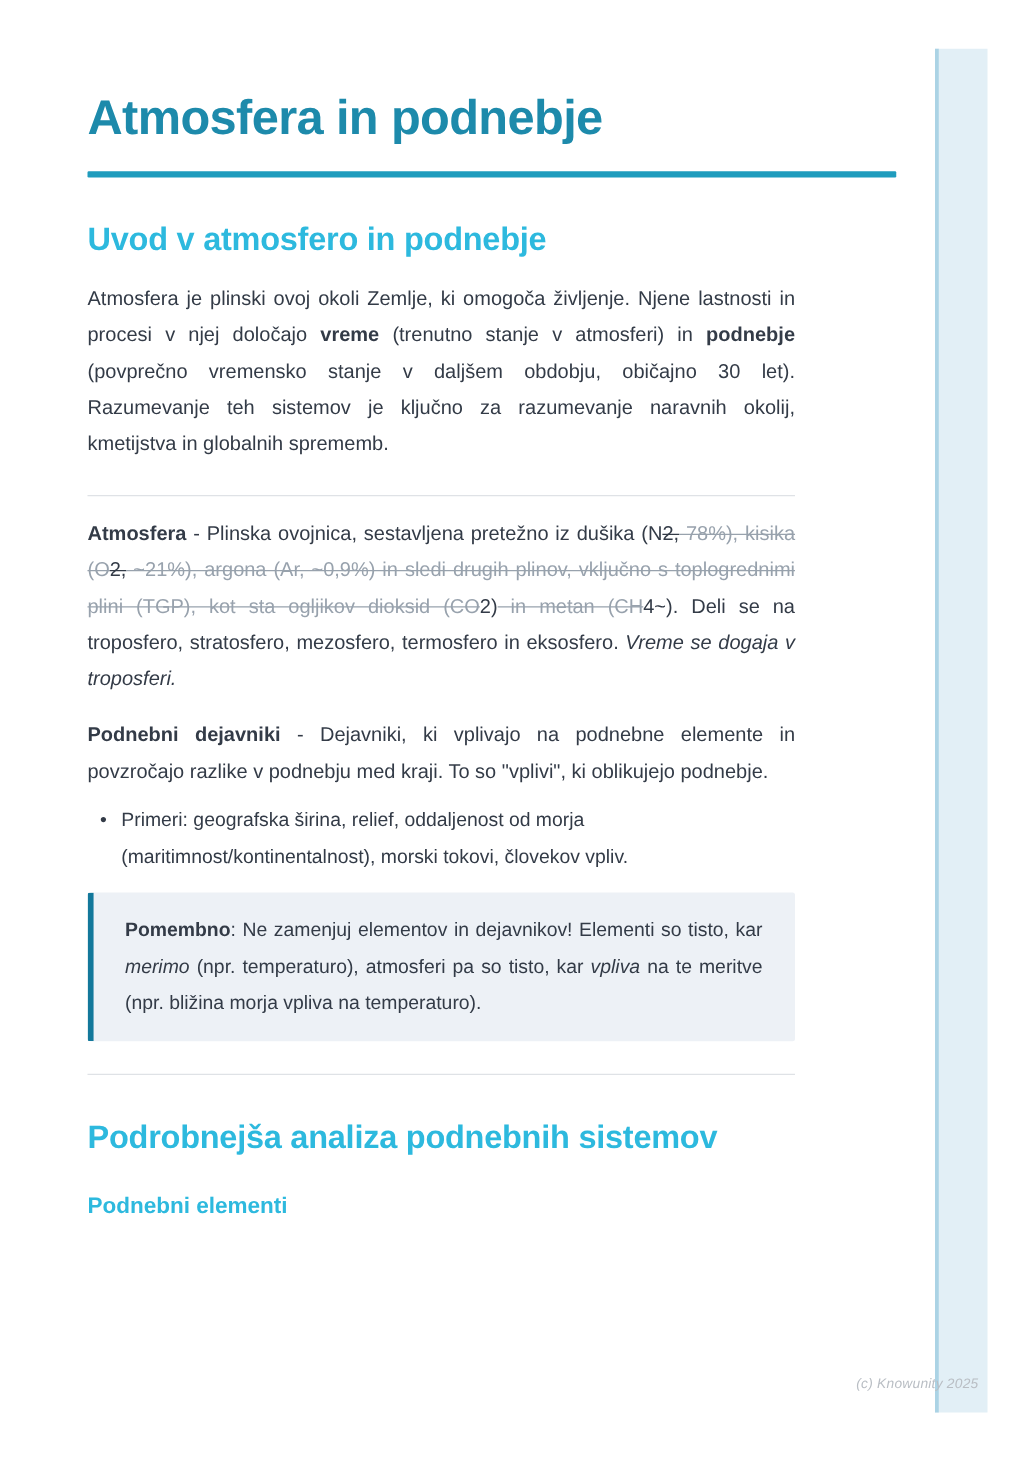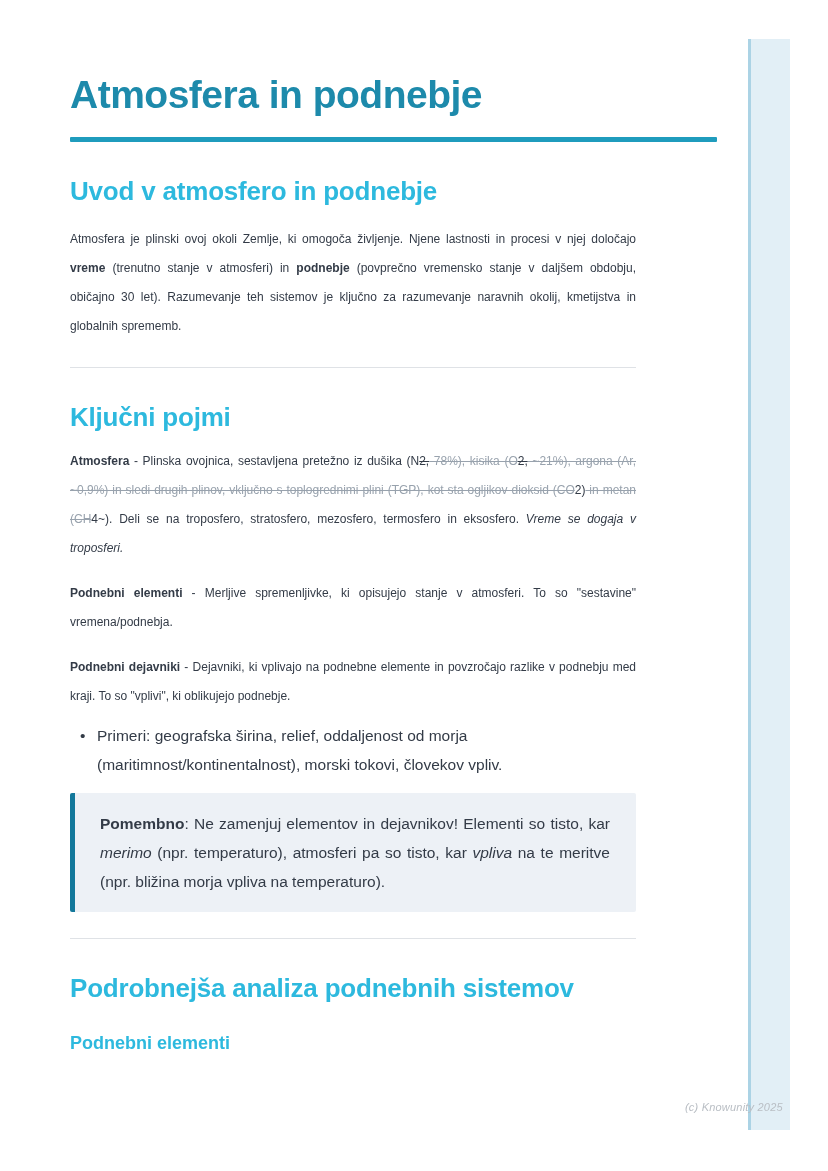--- a/index.html
+++ b/index.html
@@ -56,21 +56,21 @@
   }
   h3.subsec{
     margin:30px 0 0 0;
     font-size:18px;
     line-height:22px;
     font-weight:bold;
     color:#2db9de;
   }
   p.para{
     margin:20px 0 0 0;
-    font-size:12px;
+    font-size:16px;
     line-height:29px;
     color:#333b47;
     text-align:justify;
   }
   p.tight{margin-top:16px;}
   .b{font-weight:bold;}
   .i{font-style:italic;}
   .strike{text-decoration:line-through;}
   .gstrike{text-decoration:line-through;color:#98a2ad;}
   hr.divider{
@@ -123,25 +123,23 @@
 
   <h1 class="doc-title">Atmosfera in podnebje</h1>
   <div class="title-rule"></div>
 
   <h2 class="sec">Uvod v atmosfero in podnebje</h2>
 
   <p class="para"><span>Atmosfera je plinski ovoj okoli Zemlje, ki omogoča življenje. Njene lastnosti in procesi v njej določajo </span><span class="b">vreme</span><span> (trenutno stanje v atmosferi) in </span><span class="b">podnebje</span><span> (povprečno vremensko stanje v daljšem obdobju, običajno 30 let). Razumevanje teh sistemov je ključno za razumevanje naravnih okolij, kmetijstva in globalnih sprememb.</span></p>
 
   <hr class="divider">
 
-  <h2 class="sec">Ključni pojmi</h2>
 
   <p class="para tight"><span class="b">Atmosfera</span><span> - Plinska ovojnica, sestavljena pretežno iz dušika (N</span><span class="strike">2,</span><span class="gstrike"> 78%), kisika (O</span><span class="strike">2,</span><span class="gstrike"> ~21%), argona (Ar, ~0,9%) in sledi drugih plinov, vključno s toplogrednimi plini (TGP), kot sta ogljikov dioksid (CO</span><span>2)</span><span class="gstrike"> in metan (CH</span><span>4~)</span><span>. Deli se na troposfero, stratosfero, mezosfero, termosfero in eksosfero. </span><span class="i">Vreme se dogaja v troposferi.</span></p>
 
-  <p class="para tight"><span class="b">Podnebni elementi</span><span> - Merljive spremenljivke, ki opisujejo stanje v atmosferi. To so "sestavine" vremena/podnebja.</span></p>
 
 
   <p class="para tight"><span class="b">Podnebni dejavniki</span><span> - Dejavniki, ki vplivajo na podnebne elemente in povzročajo razlike v podnebju med kraji. To so "vplivi", ki oblikujejo podnebje.</span></p>
 
   <ul class="bullets">
     <li><span class="prewrap">Primeri: geografska širina, relief, oddaljenost od morja
 (maritimnost/kontinentalnost), morski tokovi, človekov vpliv.</span></li>
   </ul>
 
   <div class="callout">

